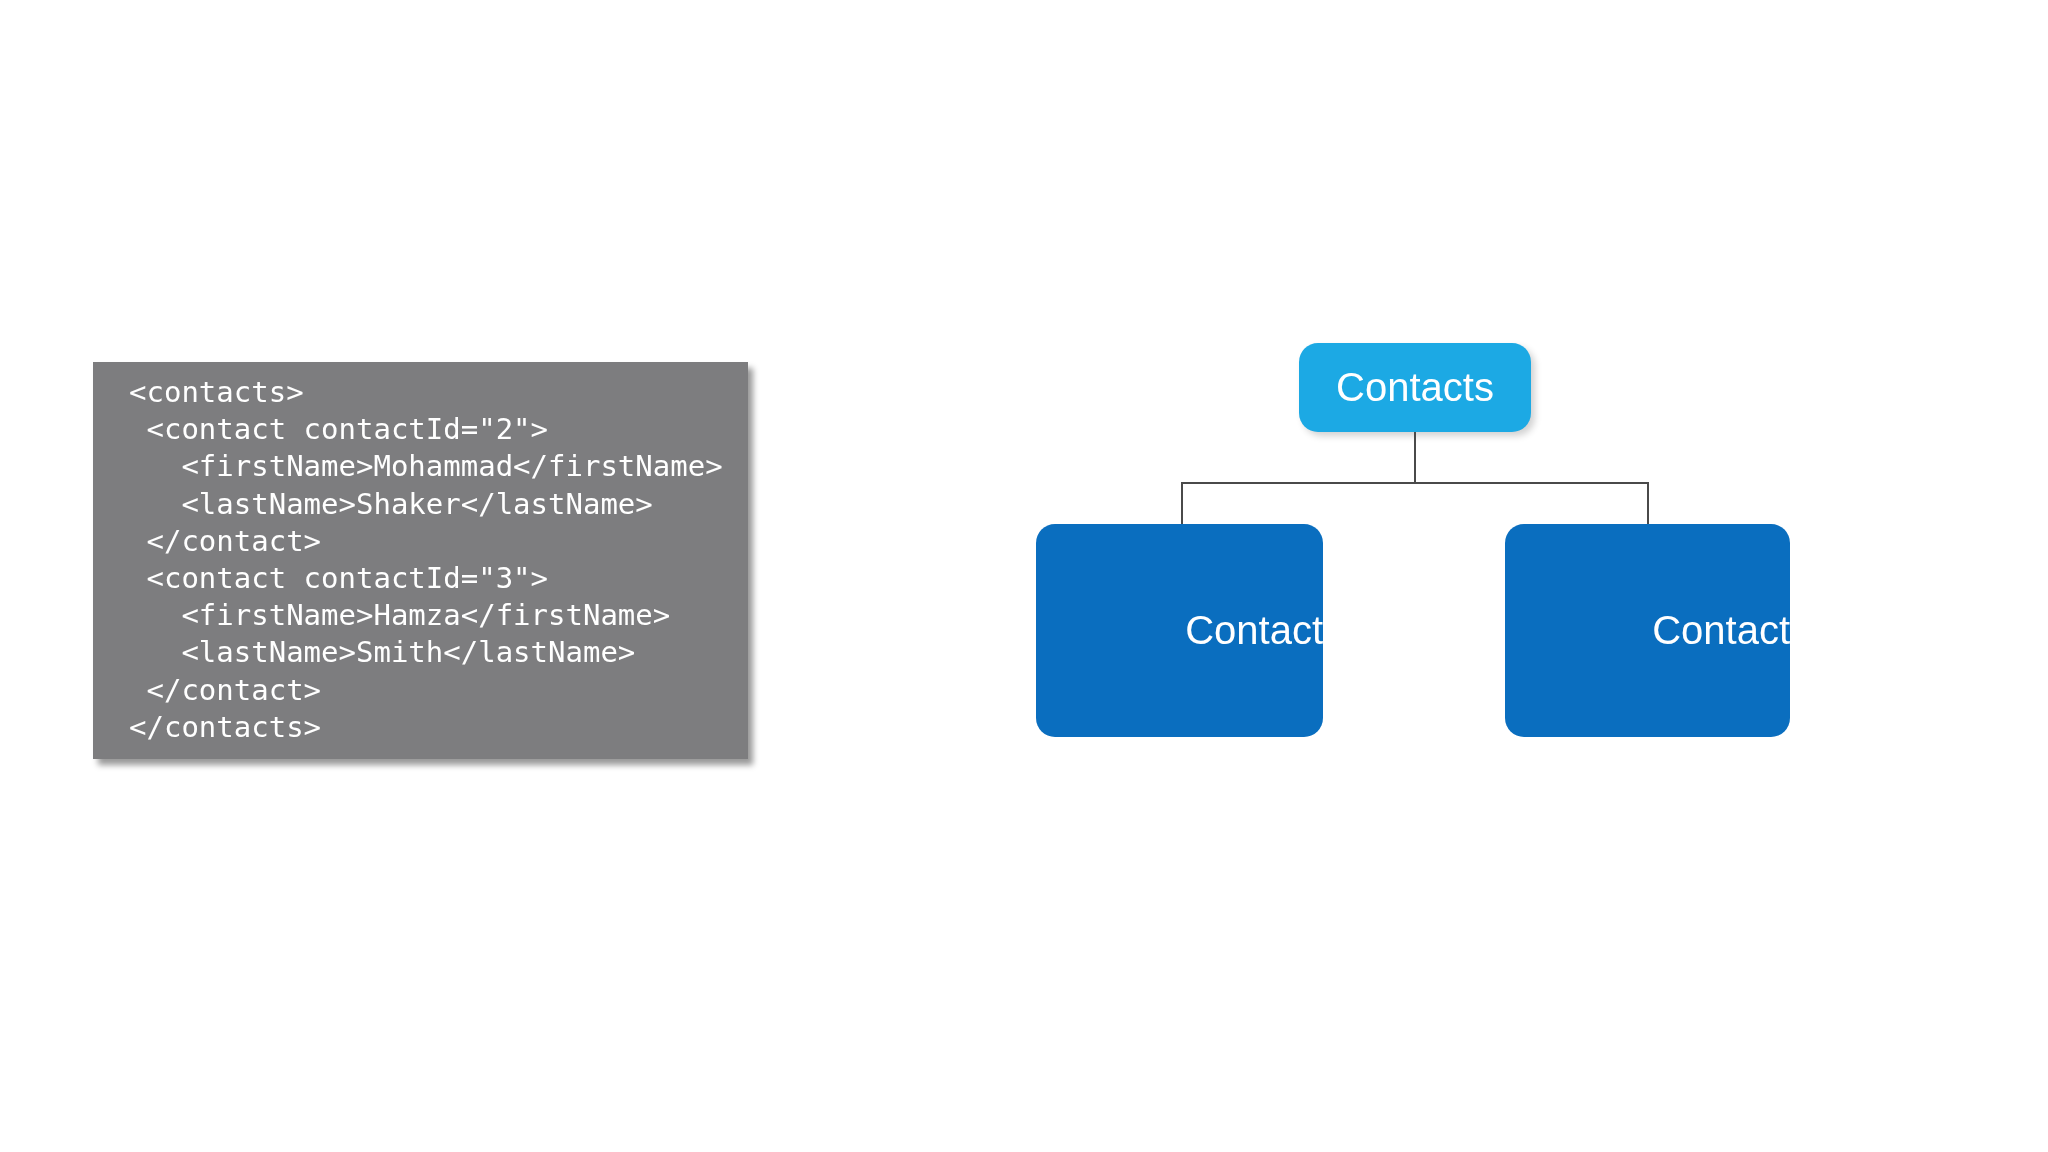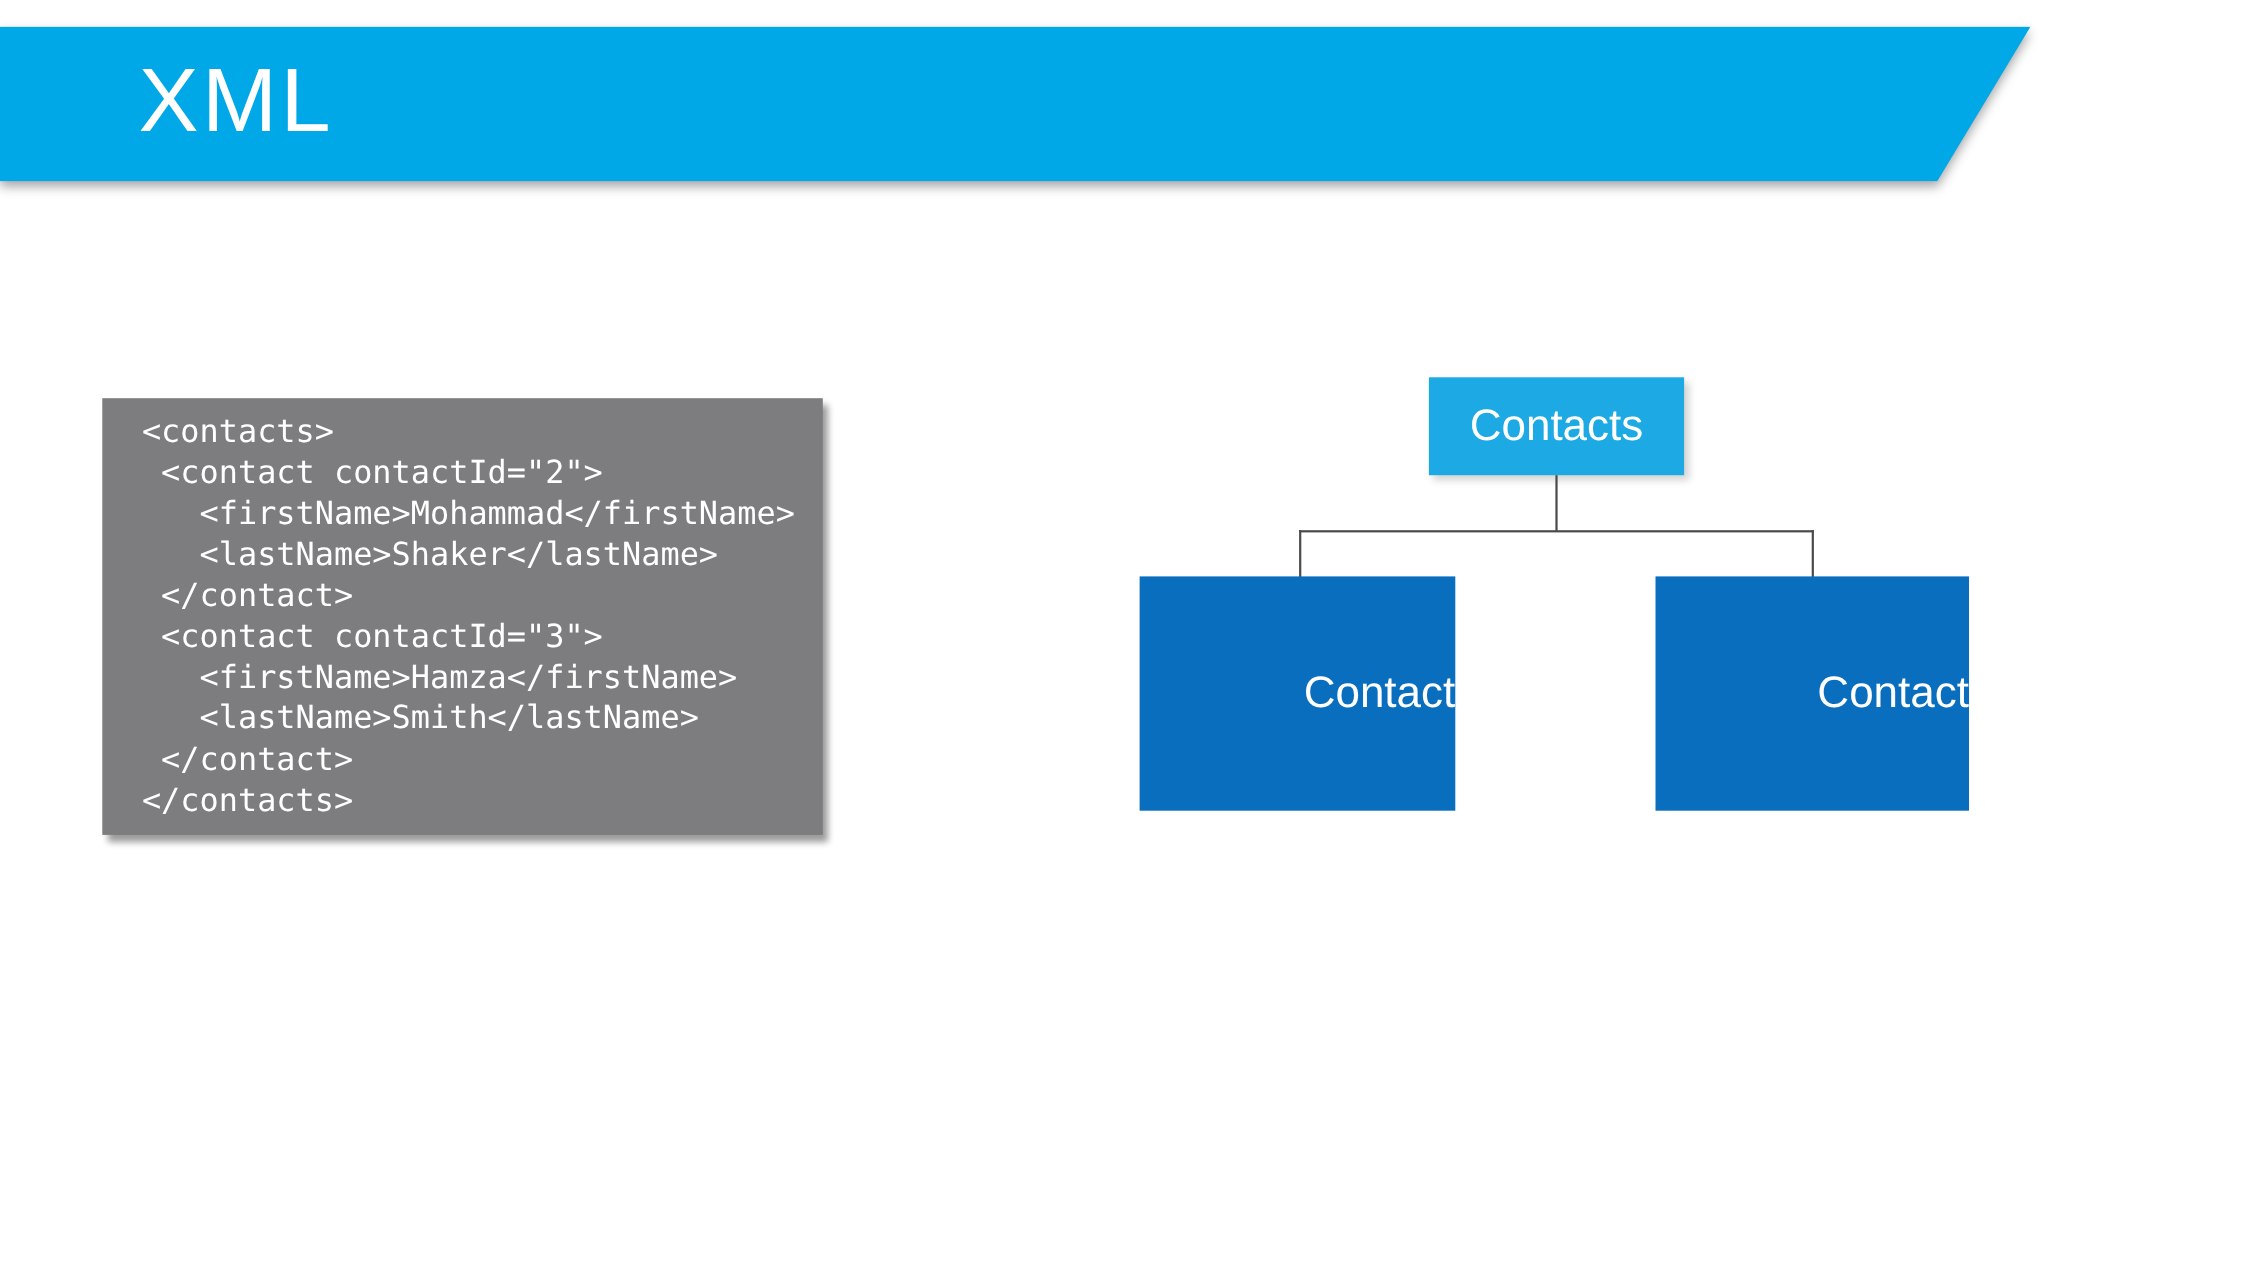--- a/index.html
+++ b/index.html
@@ -46,20 +46,21 @@
     white-space:pre;
     box-shadow:5px 6px 6px rgba(0,0,0,0.40);
   }
 
   
   .node{
     position:absolute;
     display:flex;align-items:center;justify-content:center;
     color:var(--text-on-blue,#ffffff);
     font-weight:300;
+    border-radius:19px;
   }
   .node-root{
     left:1299px;top:343px;width:232px;height:89px;
     background:var(--root-box,#1CA9E4);
     font-size:40px;
     box-shadow:4px 4px 7px rgba(0,0,0,0.18);
   }
   .node-child{
     background:var(--child-box,#0A6EBF);
     font-size:40px;
@@ -72,25 +73,20 @@
   .conn-stem {left:1414px;top:432px;width:2px;height:51px;}
   .conn-hbar {left:1181px;top:482px;width:468px;height:2px;}
   .conn-ldrop{left:1181px;top:482px;width:2px;height:43px;}
   .conn-rdrop{left:1647px;top:482px;width:2px;height:43px;}
 </style>
 </head>
 <body>
 
 <div class="slide">
 
-  <div class="banner-wrap">
-    <div class="banner">
-      <h1 class="slide-title">XML</h1>
-    </div>
-  </div>
 
   <pre class="code">&lt;contacts&gt;
  &lt;contact contactId="2"&gt;
    &lt;firstName&gt;Mohammad&lt;/firstName&gt;
    &lt;lastName&gt;Shaker&lt;/lastName&gt;
  &lt;/contact&gt;
  &lt;contact contactId="3"&gt;
    &lt;firstName&gt;Hamza&lt;/firstName&gt;
    &lt;lastName&gt;Smith&lt;/lastName&gt;
  &lt;/contact&gt;

